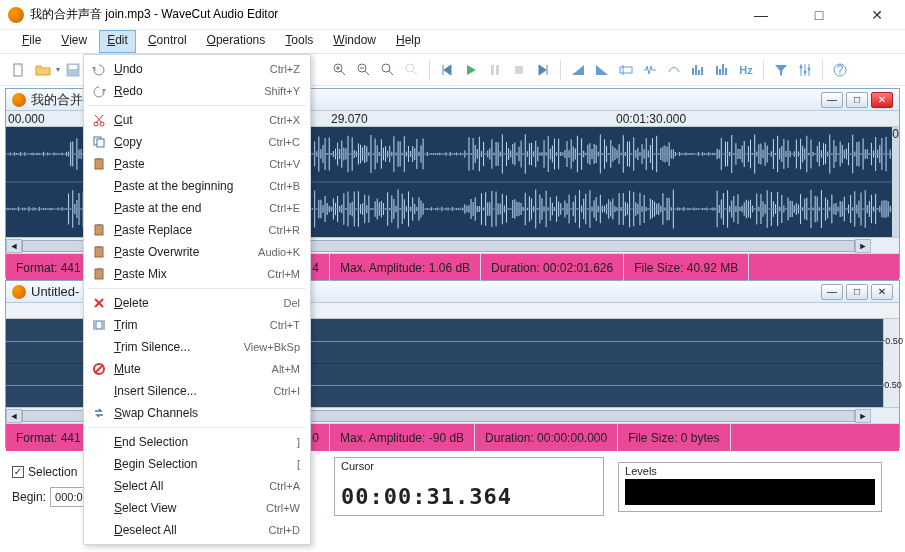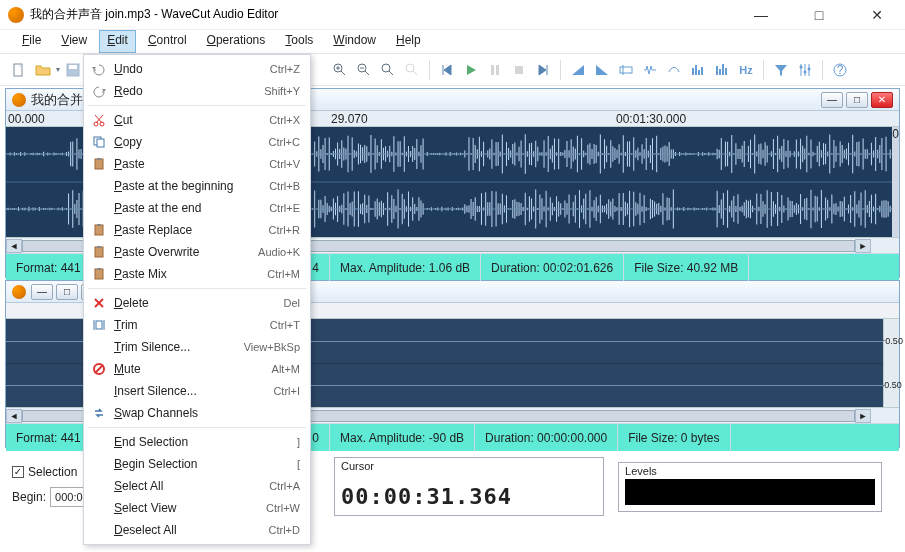--- a/index.html
+++ b/index.html
@@ -25,21 +25,21 @@
 .doc-title .wb{width:22px;height:16px;border:1px solid #9ab;display:flex;align-items:center;justify-content:center;font-size:10px;background:linear-gradient(#fefefe,#d8e3ef);border-radius:2px;}
 .doc-title .wb.red{background:linear-gradient(#f77,#d22);color:#fff;border-color:#a22;}
 .ruler{height:16px;background:#e8eef5;font-size:10px;color:#456;position:relative;border-bottom:1px solid #bcc;}
 .ruler span{position:absolute;top:1px;}
 .wave-row{display:flex;}
 .wave-row .wf{flex:1;position:relative;background:#1f3b5c;}
 .hscroll{height:16px;background:#e8eef5;border-top:1px solid #bcc;display:flex;align-items:center;}
 .hscroll .arrow{width:16px;height:14px;background:#d7e1eb;border:1px solid #aabccd;display:flex;align-items:center;justify-content:center;font-size:9px;}
 .hscroll .track{flex:1;height:14px;background:#eef3f8;position:relative;}
 .hscroll .thumb{position:absolute;top:1px;height:12px;background:#cfd8e3;border:1px solid #9ab;}
-.statusbar{height:28px;background:#5eead4;display:flex;align-items:center;font-size:11px;border-top:1px solid #cfd8e4;}
+.statusbar{height:28px;background:#ec4899;display:flex;align-items:center;font-size:11px;border-top:1px solid #cfd8e4;}
 .statusbar .cell{padding:0 10px;border-right:1px solid #cfd8e4;height:100%;display:flex;align-items:center;white-space:nowrap;}
 .ruler.grid{background:#eef2f7;}
 .empty-ch{background:#2b4564;position:relative;}
 .empty-ch:before{content:"";position:absolute;left:0;right:0;top:50%;border-top:1px solid #6c8fb3;}
 .bottompanel{display:flex;align-items:center;padding:5px 12px;gap:14px;}
 .checkbox{width:12px;height:12px;border:1px solid #555;display:inline-flex;align-items:center;justify-content:center;font-size:10px;margin-right:4px;background:#fff;}
 .field{border:1px solid #aaa;background:#fff;padding:2px 4px;font-size:11px;height:20px;}
 .panelbox{border:1px solid #aab;padding:2px 6px 6px 6px;margin-top:2px;position:relative;}
 .panelbox .lbl{font-size:11px;margin-bottom:2px;}
 .bigtime{font-size:22px;font-weight:bold;font-family:Consolas,monospace;letter-spacing:1px;margin-top:12px;}
@@ -1287,20 +1287,21 @@
     <div class="cell" style="width:234px;justify-content:flex-end">4</div>
     <div class="cell">Max. Amplitude: 1.06 dB</div>
     <div class="cell">Duration: 00:02:01.626</div>
     <div class="cell">File Size: 40.92 MB</div>
   </div>
 </div>
 
 <div class="doc doc2" style="height:168px;">
   <div class="doc-title">
     <div class="dicon"></div>
+    <div class="name">Untitled-</div>
     <div class="wbtns">
       <div class="wb">—</div>
       <div class="wb">□</div>
       <div class="wb">✕</div>
     </div>
   </div>
   <div class="ruler grid"></div>
   <div class="wave-row" style="height:88px">
     <div class="wf" style="display:flex;flex-direction:column">
       <div class="empty-ch" style="flex:1"></div>

